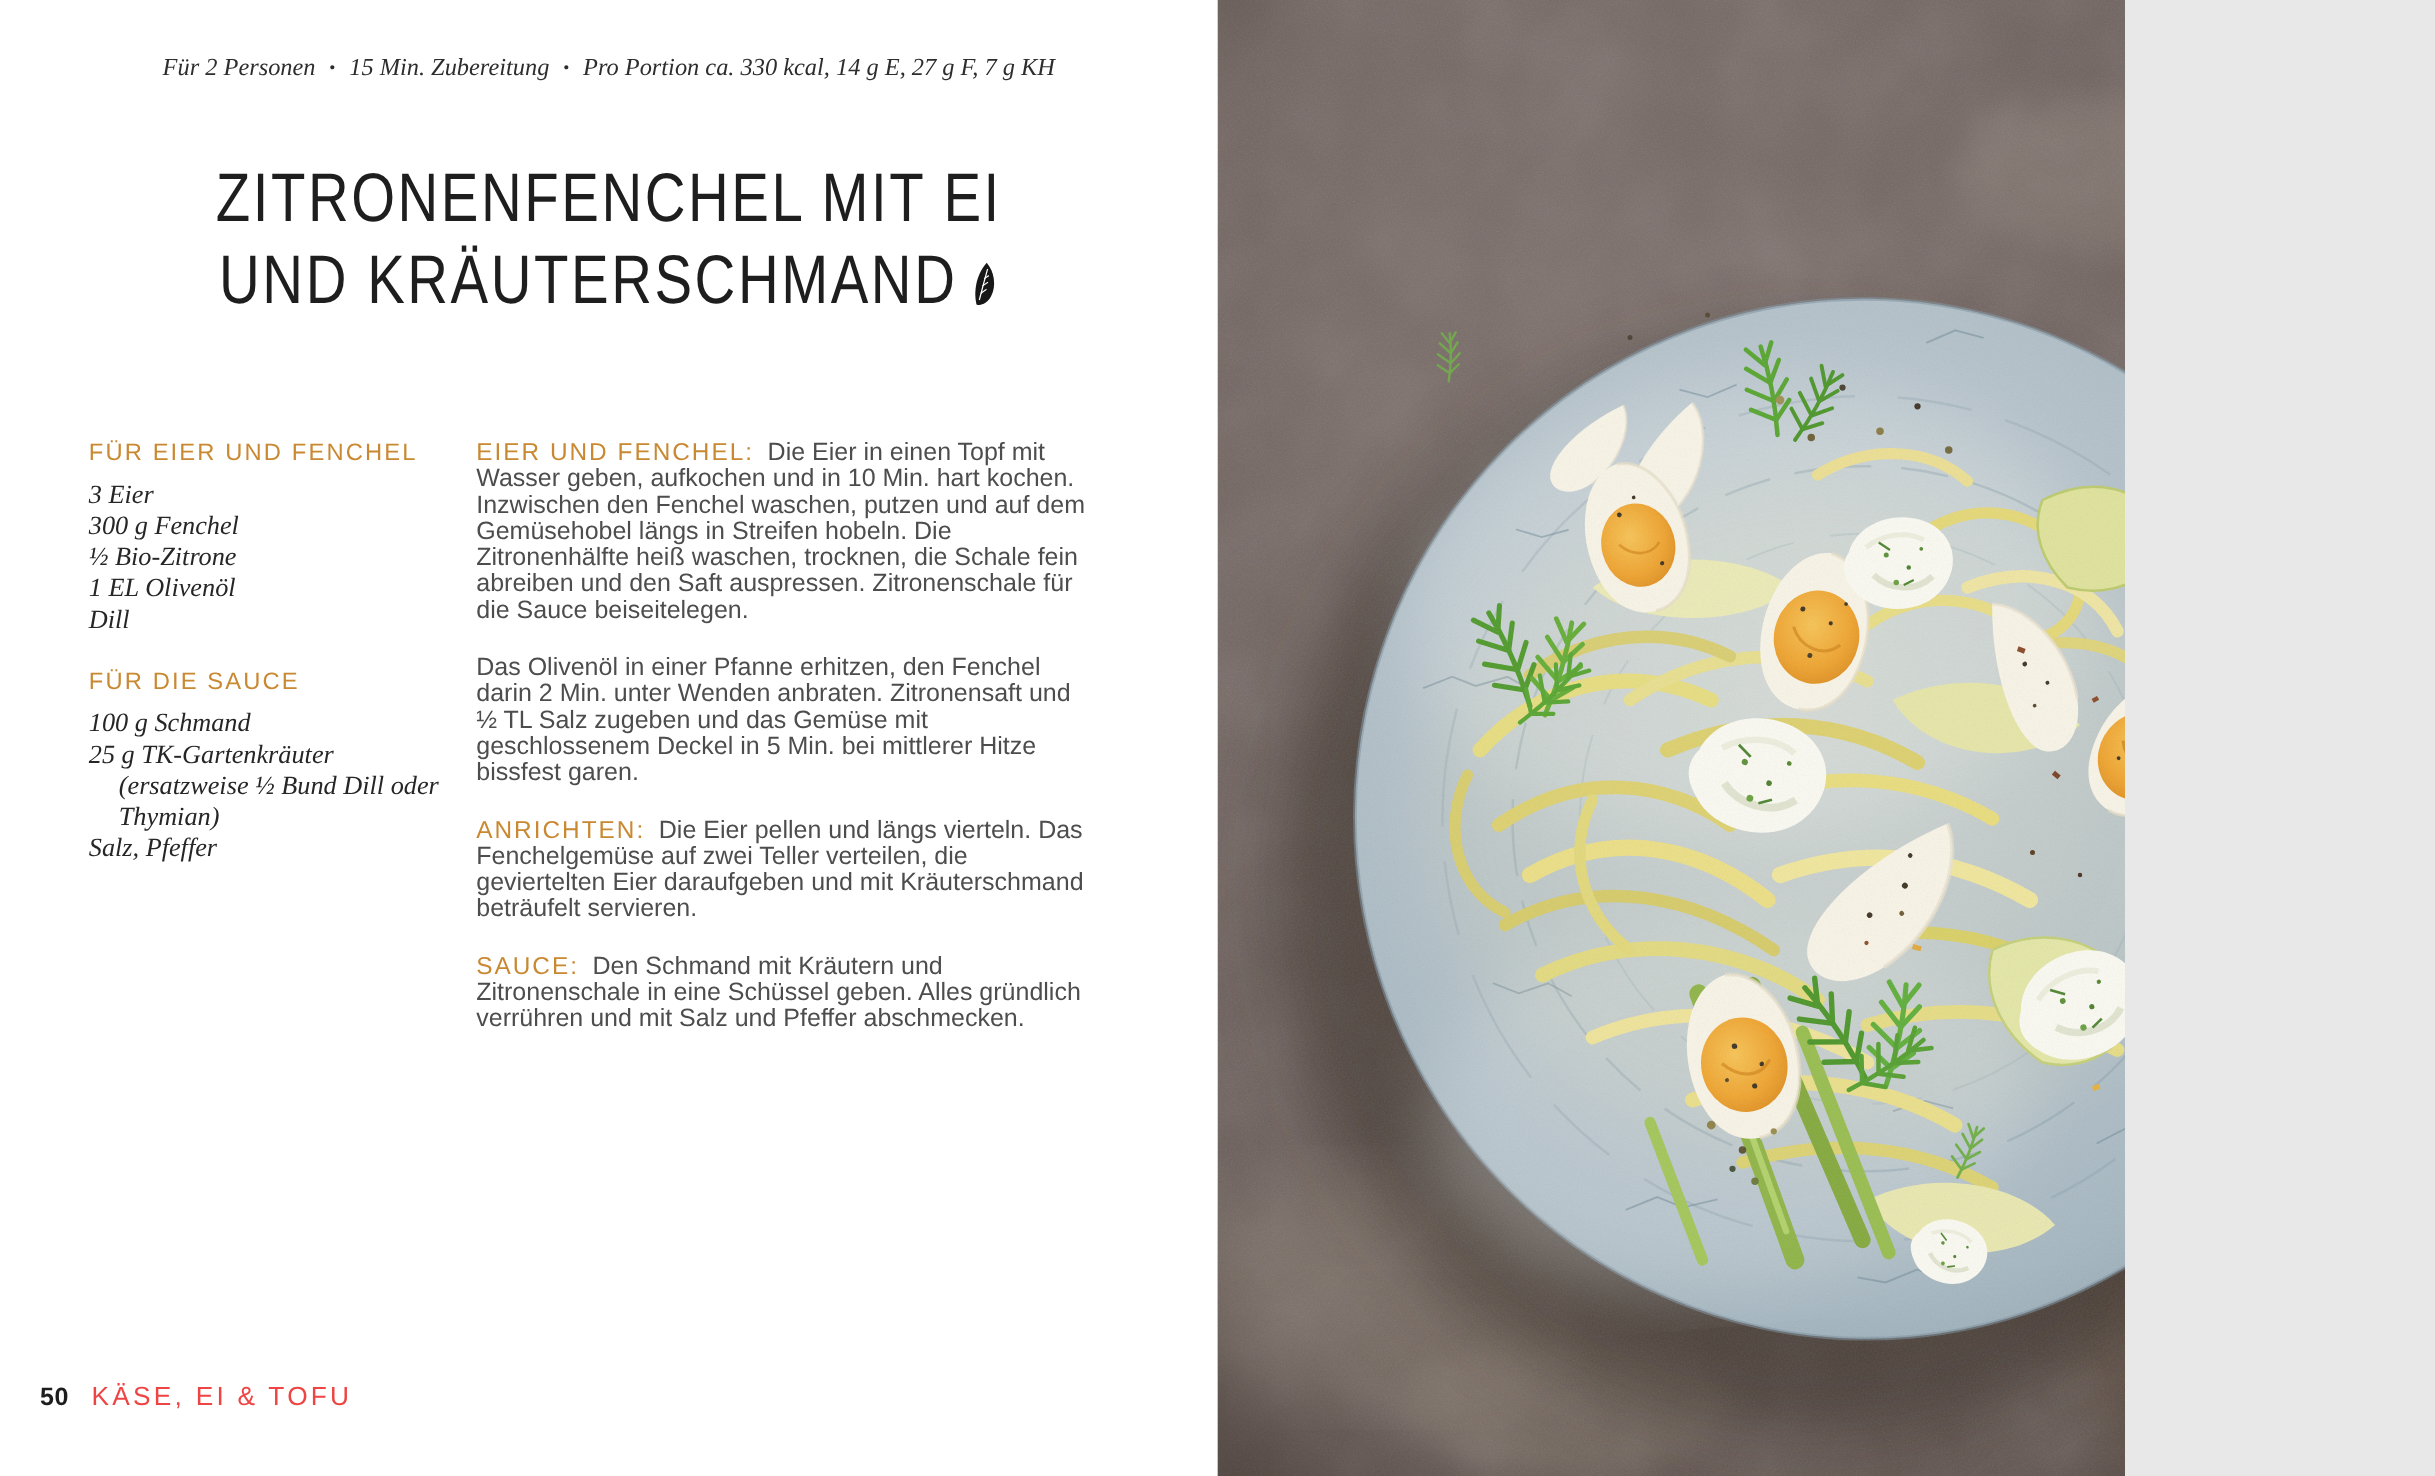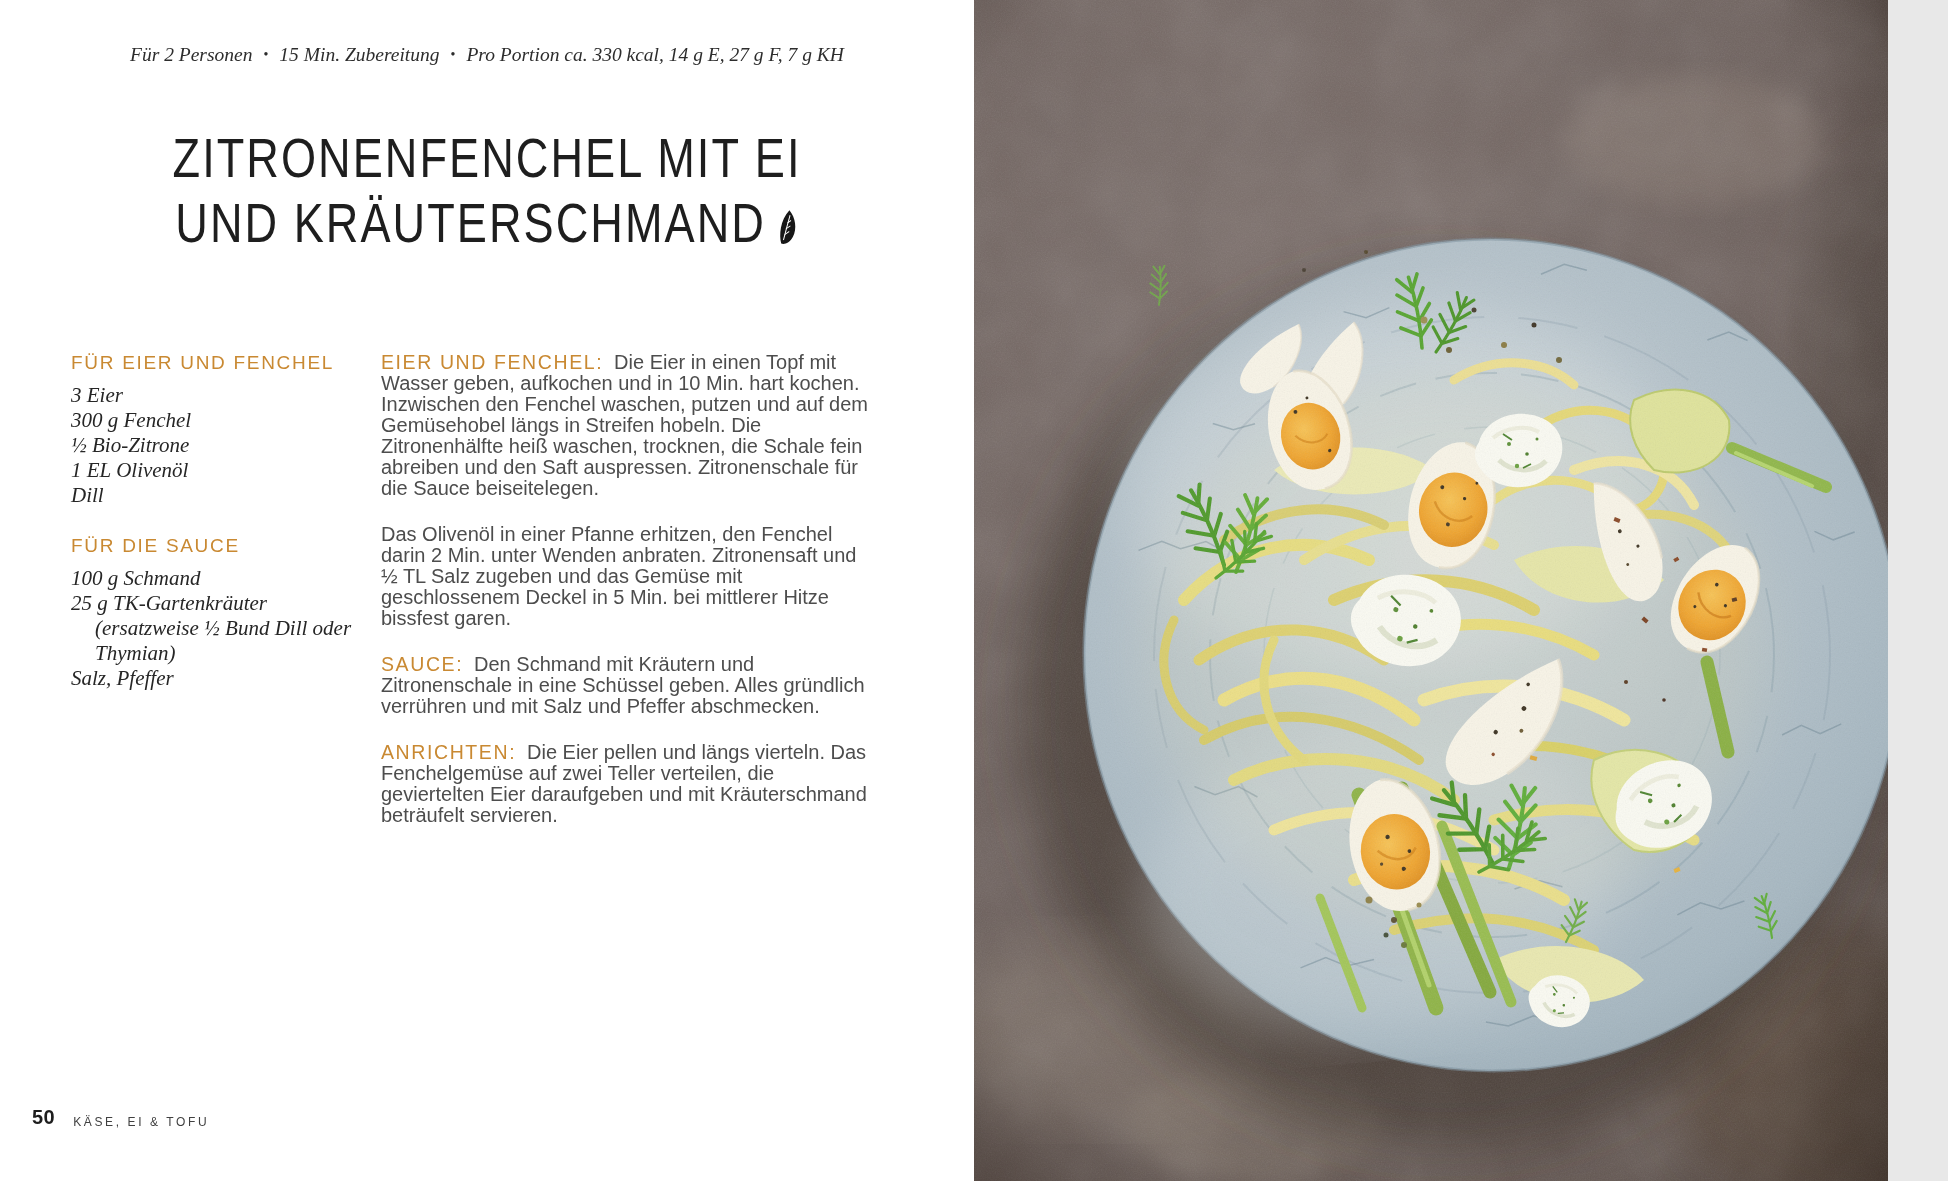--- a/index.html
+++ b/index.html
@@ -1,16 +1,16 @@
 <!DOCTYPE html>
 <html><head>
 <meta charset="utf-8">
 <style>
   html,body{margin:0;padding:0;background:#e8e8e8;}
-  .spread{position:relative;width:1888px;height:1181px;background:#ffffff;overflow:hidden;
+  .spread{position:relative;width:1700px;height:1181px;background:#ffffff;overflow:hidden;
           font-family:"Liberation Sans",sans-serif;}
   
   .left-page{position:absolute;left:0;top:0;width:974px;height:1181px;background:#ffffff;}
   .meta-line{position:absolute;left:0;right:0;top:44px;text-align:center;
              font-family:"Liberation Serif",serif;font-style:italic;font-size:19.5px;color:#2d2d2d;}
   .meta-bullet{font-style:normal;font-size:14px;margin:0 11px;vertical-align:2px;color:#2d2d2d;}
   .title-block{position:absolute;left:0;right:0;top:126px;text-align:center;
                transform:scaleX(0.82);transform-origin:50% 0;}
   .title-line{display:block;font-size:55px;font-weight:300;letter-spacing:2.5px;color:#1e1e1e;
               line-height:65px;white-space:nowrap;}
@@ -22,21 +22,21 @@
   .ing-item{font-family:"Liberation Serif",serif;font-style:italic;font-size:21px;
             line-height:25px;color:#262626;}
   .ing-item.indent{padding-left:24px;}
   .ing-group2{margin-top:27px;}
   .steps{position:absolute;left:381px;top:352px;width:508px;}
   .step{font-size:20px;line-height:21px;color:#4d4d4d;margin:0 16px 25px 0;}
   .step-label{font-size:19.5px;letter-spacing:1.6px;color:#c98932;}
   .step-label:not(:empty)::after{content:"\00a0\00a0";letter-spacing:0;}
   .footer{position:absolute;left:32px;top:1106px;display:flex;align-items:flex-end;}
   .page-number{font-size:20px;font-weight:bold;color:#1d1d1d;letter-spacing:.5px;}
-  .chapter{font-size:12px;letter-spacing:2.6px;color:#404040;margin-left:18px;}
+  .chapter{font-size:21px;letter-spacing:2.6px;color:#ef4444;margin-left:18px;}
   
   .right-page{position:absolute;left:974px;top:0;width:974px;height:1181px;}
   .right-page svg{display:block;}
 </style>
 </head>
 <body>
 
 <div class="spread">
 
   <div class="left-page">
@@ -70,22 +70,22 @@
         <div class="ing-item">25 g TK-Gartenkräuter</div>
         <div class="ing-item indent">(ersatzweise ½ Bund Dill oder</div>
         <div class="ing-item indent">Thymian)</div>
         <div class="ing-item">Salz, Pfeffer</div>
       </div>
     </div>
 
     <div class="steps">
       <p class="step"><span class="step-label">EIER UND FENCHEL:</span><span>Die Eier in einen Topf mit Wasser geben, aufkochen und in 10 Min. hart kochen. Inzwischen den Fenchel waschen, putzen und auf dem Gemüsehobel längs in Streifen hobeln. Die Zitronenhälfte heiß waschen, trocknen, die Schale fein abreiben und den Saft auspressen. Zitronenschale für die Sauce beiseitelegen.</span></p>
       <p class="step"><span class="step-label"></span><span>Das Olivenöl in einer Pfanne erhitzen, den Fenchel darin 2 Min. unter Wenden anbraten. Zitronensaft und ½ TL Salz zugeben und das Gemüse mit geschlossenem Deckel in 5 Min. bei mittlerer Hitze bissfest garen.</span></p>
+      <p class="step"><span class="step-label">ANRICHTEN:</span><span>Die Eier pellen und längs vierteln. Das Fenchelgemüse auf zwei Teller verteilen, die geviertelten Eier daraufgeben und mit Kräuterschmand beträufelt servieren.</span></p>
       <p class="step"><span class="step-label">SAUCE:</span><span>Den Schmand mit Kräutern und Zitronenschale in eine Schüssel geben. Alles gründlich verrühren und mit Salz und Pfeffer abschmecken.</span></p>
-      <p class="step"><span class="step-label">ANRICHTEN:</span><span>Die Eier pellen und längs vierteln. Das Fenchelgemüse auf zwei Teller verteilen, die geviertelten Eier daraufgeben und mit Kräuterschmand beträufelt servieren.</span></p>
     </div>
 
     <div class="footer">
       <span class="page-number">50</span>
       <span class="chapter">KÄSE, EI &amp; TOFU</span>
     </div>
   </div>
 
   <div class="right-page">
     <svg width="974" height="1181" viewBox="0 0 974 1181">

